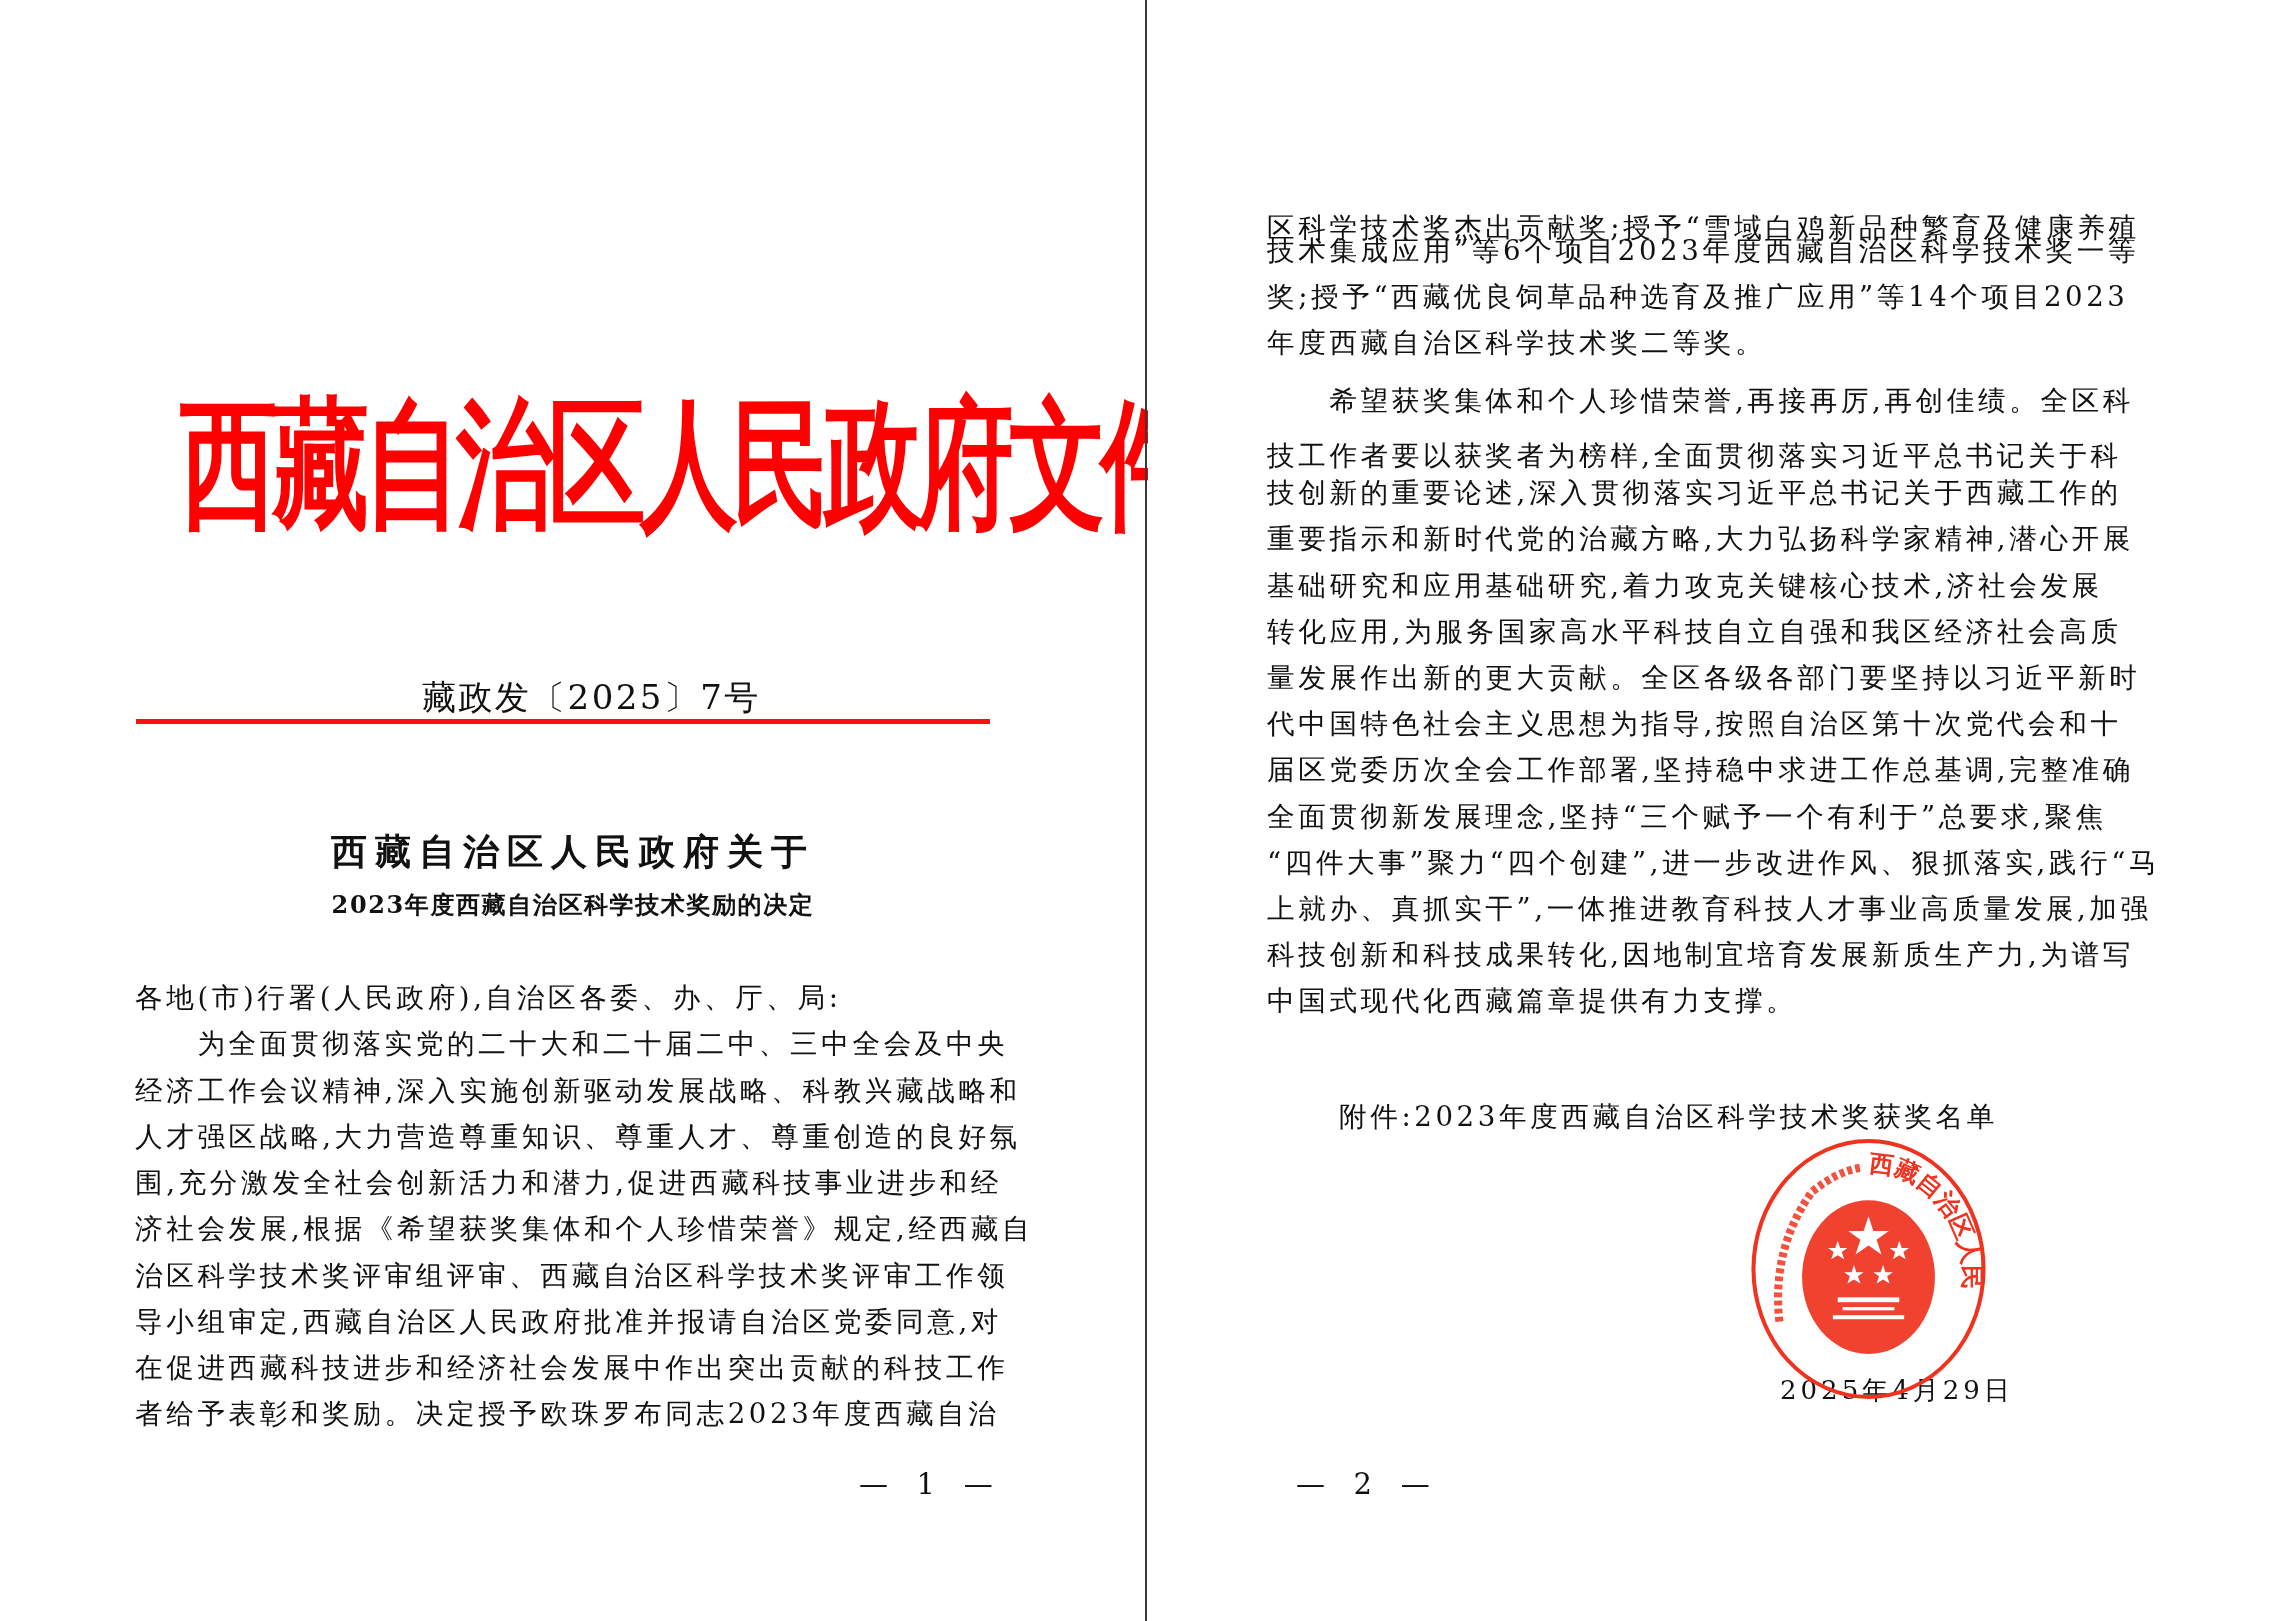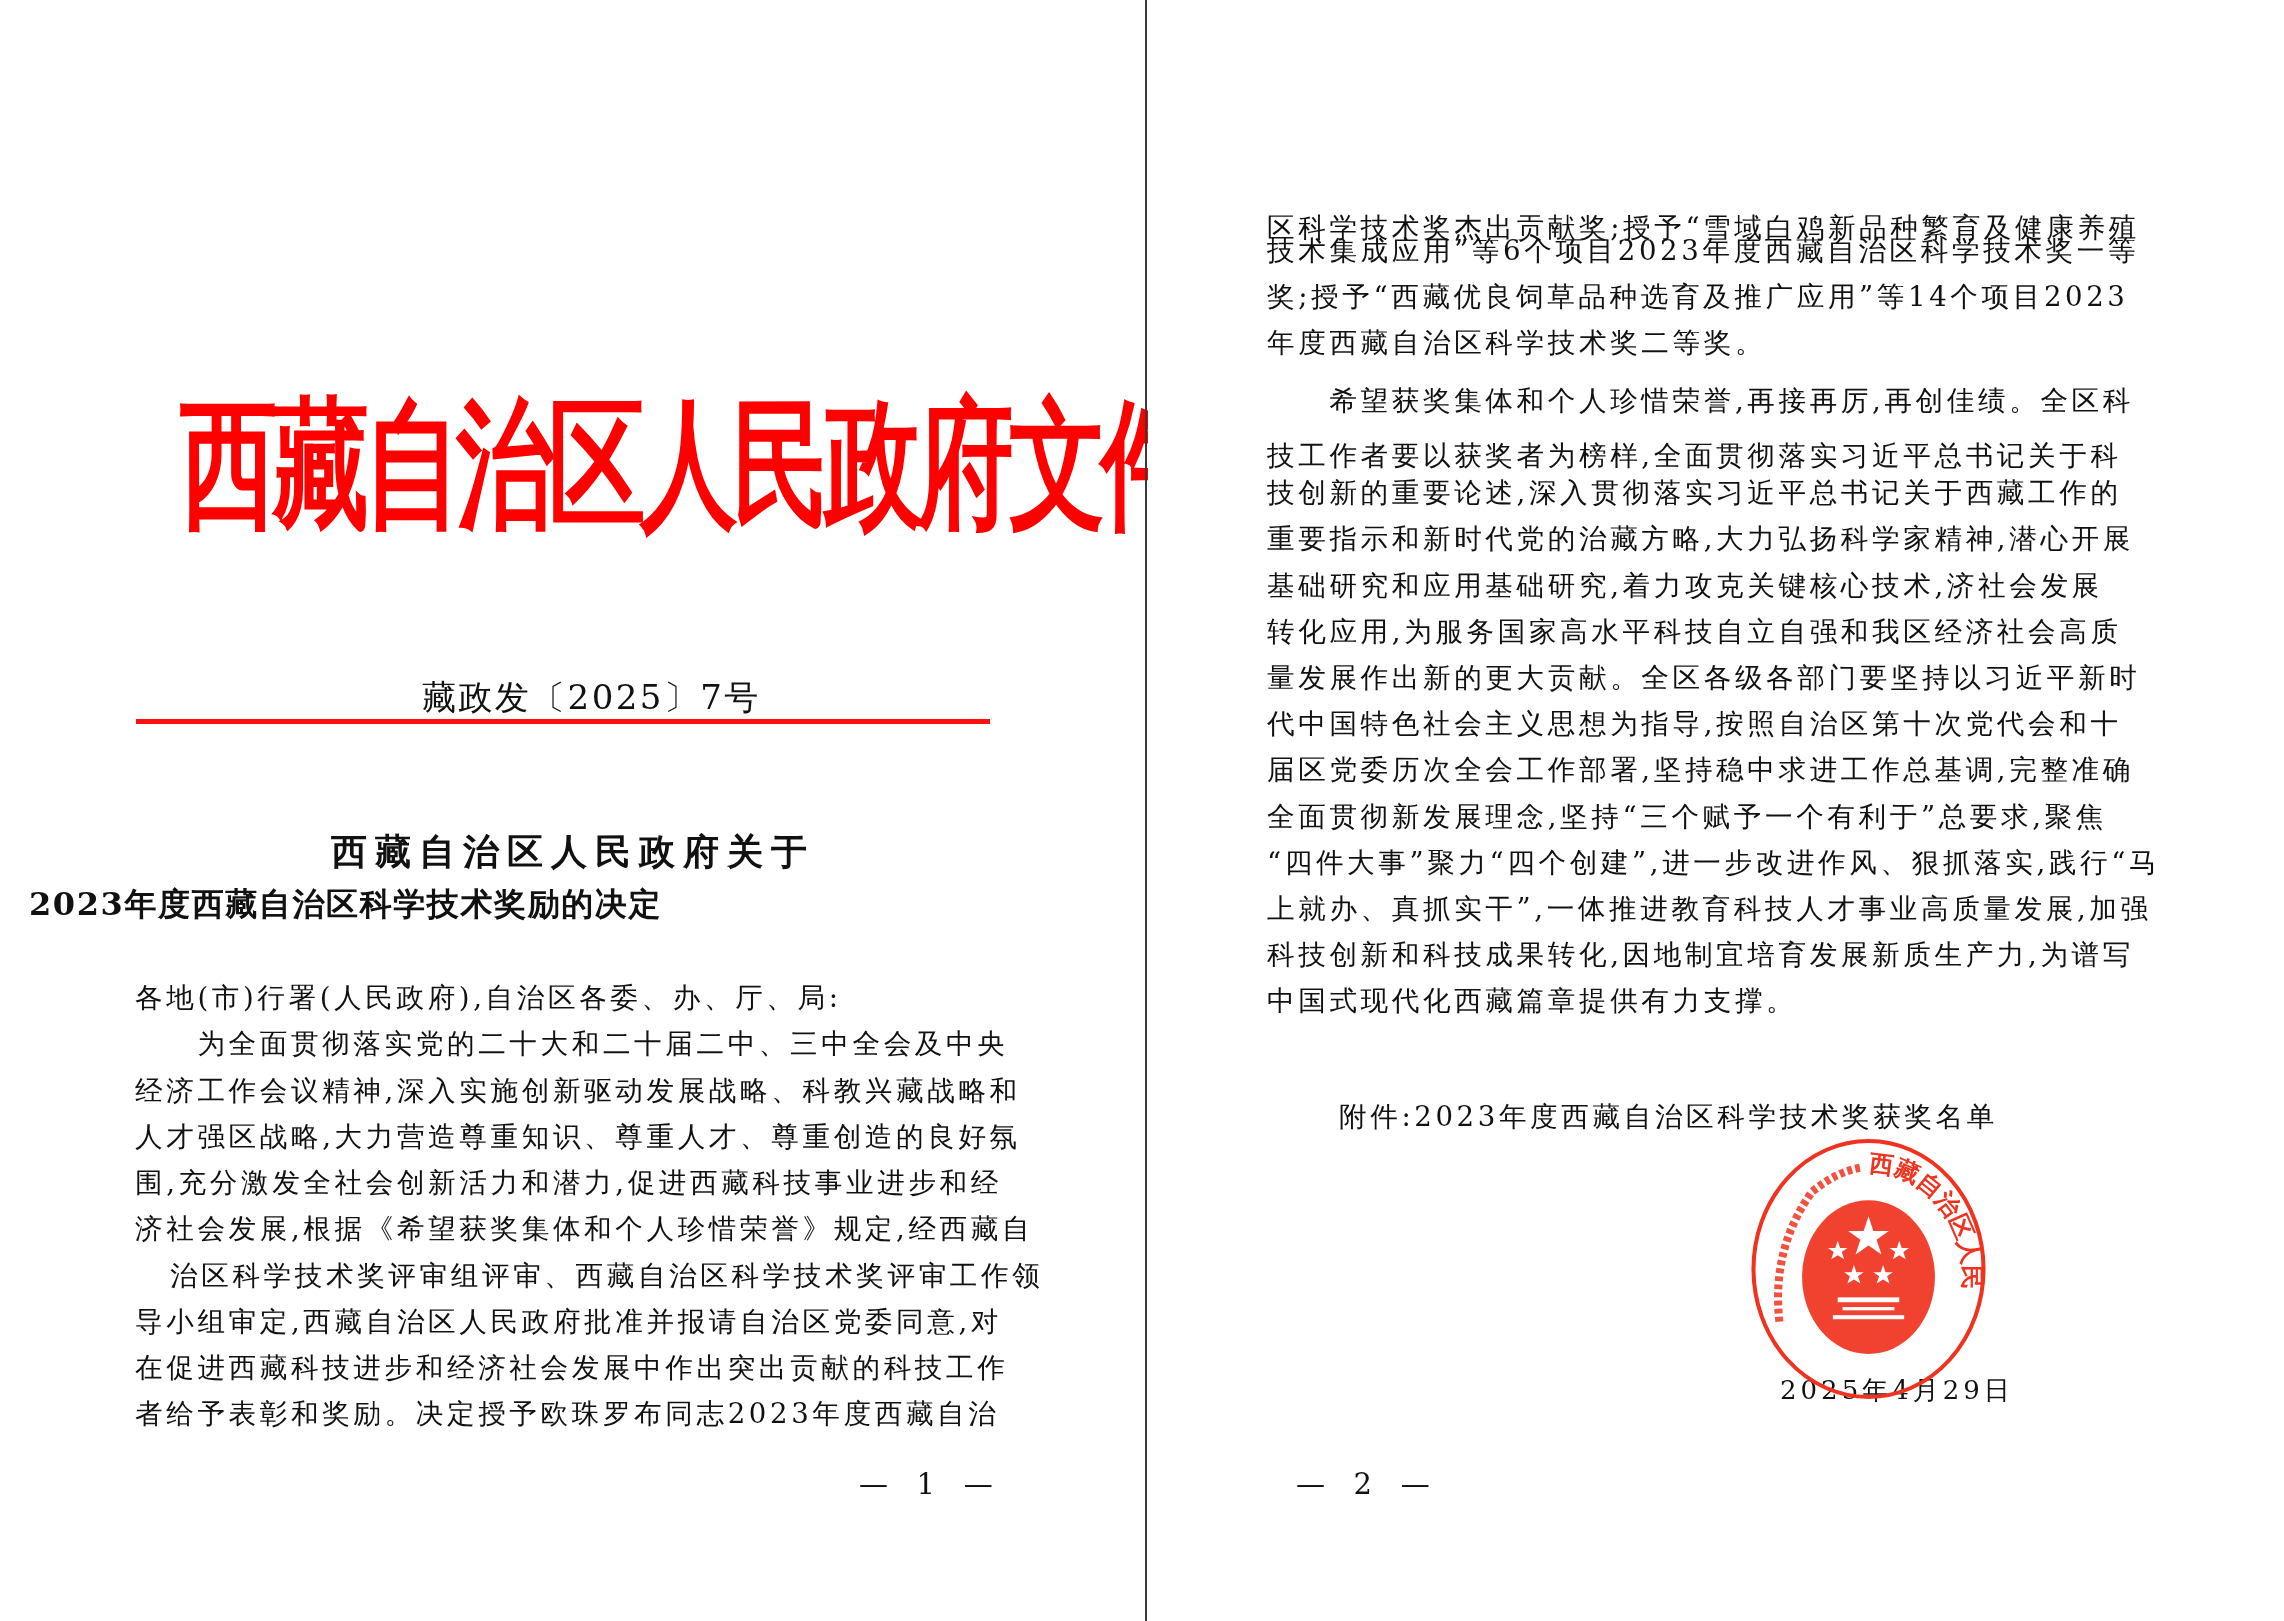--- a/index.html
+++ b/index.html
@@ -10,21 +10,21 @@
   #page2 { left:1148px; width:1136px; }
   .divider { position:absolute; left:1145px; top:0; width:2.4px; height:1622px; background:#3a3a3a; }
   .abs { position:absolute; white-space:nowrap; }
   .masthead { left:180px; top:393px; width:774px; height:142px; color:#ff0000;
               font-family:"DejaVu Serif","Liberation Serif",serif; font-weight:bold;
               font-size:97px; line-height:142px; letter-spacing:-4.9px;
               transform:scaleY(1.45); transform-origin:left center; text-align:left; }
   .docnum { left:422px; top:681px; font-size:34px; line-height:32px; letter-spacing:2.4px; }
   .redrule { left:136px; top:719px; width:854px; height:4.9px; background:#ff1010; }
   .title1 { left:0; width:1146px; text-align:center; top:827px; font-size:36px; font-weight:bold; letter-spacing:8px; line-height:49px; }
-  .title2 { left:0; width:1146px; top:880px; font-size:32px; font-weight:bold; letter-spacing:1.6px; line-height:49px;padding-left:29px; }
+  .title2 { left:0; width:1146px; text-align:center; top:880px; font-size:24px; font-weight:bold; letter-spacing:1.6px; line-height:49px; }
   .line { font-size:27.6px; line-height:36px; letter-spacing:3.6px; }
   .pnum { font-size:29px; line-height:36px; letter-spacing:9.7px; }
   .seal { position:absolute; left:1747px; top:1135px; width:243px; height:268px; }
   .date { left:1780px; top:1374px; font-size:26px; line-height:32px; letter-spacing:4px; }
 </style>
 </head>
 <body>
 
 <div class="page" id="page1">
   <div class="abs masthead">西藏自治区人民政府文件</div>
@@ -33,21 +33,21 @@
   <div class="abs title1">西藏自治区人民政府关于</div>
   <div class="abs title2">2023年度西藏自治区科学技术奖励的决定</div>
 
   <div class="abs line" style="left:135px;top:980px;">各地(市)行署(人民政府),自治区各委、办、厅、局:</div>
 
   <div class="abs line" style="left:135px;top:1026px;">　　为全面贯彻落实党的二十大和二十届二中、三中全会及中央</div>
   <div class="abs line" style="left:135px;top:1073px;">经济工作会议精神,深入实施创新驱动发展战略、科教兴藏战略和</div>
   <div class="abs line" style="left:135px;top:1119px;">人才强区战略,大力营造尊重知识、尊重人才、尊重创造的良好氛</div>
   <div class="abs line" style="left:135px;top:1165px;">围,充分激发全社会创新活力和潜力,促进西藏科技事业进步和经</div>
   <div class="abs line" style="left:135px;top:1211px;">济社会发展,根据《希望获奖集体和个人珍惜荣誉》规定,经西藏自</div>
-  <div class="abs line" style="left:135px;top:1258px;margin-left:35px;">治区科学技术奖评审组评审、西藏自治区科学技术奖评审工作领</div>
+  <div class="abs line" style="left:135px;top:1258px;">治区科学技术奖评审组评审、西藏自治区科学技术奖评审工作领</div>
   <div class="abs line" style="left:135px;top:1304px;">导小组审定,西藏自治区人民政府批准并报请自治区党委同意,对</div>
   <div class="abs line" style="left:135px;top:1350px;">在促进西藏科技进步和经济社会发展中作出突出贡献的科技工作</div>
   <div class="abs line" style="left:135px;top:1396px;">者给予表彰和奖励。决定授予欧珠罗布同志2023年度西藏自治</div>
 
   <div class="abs pnum" style="left:859px;top:1466px;">— 1 —</div>
 </div>
 
 <div class="divider"></div>
 
 <div class="page" id="page2"></div>

